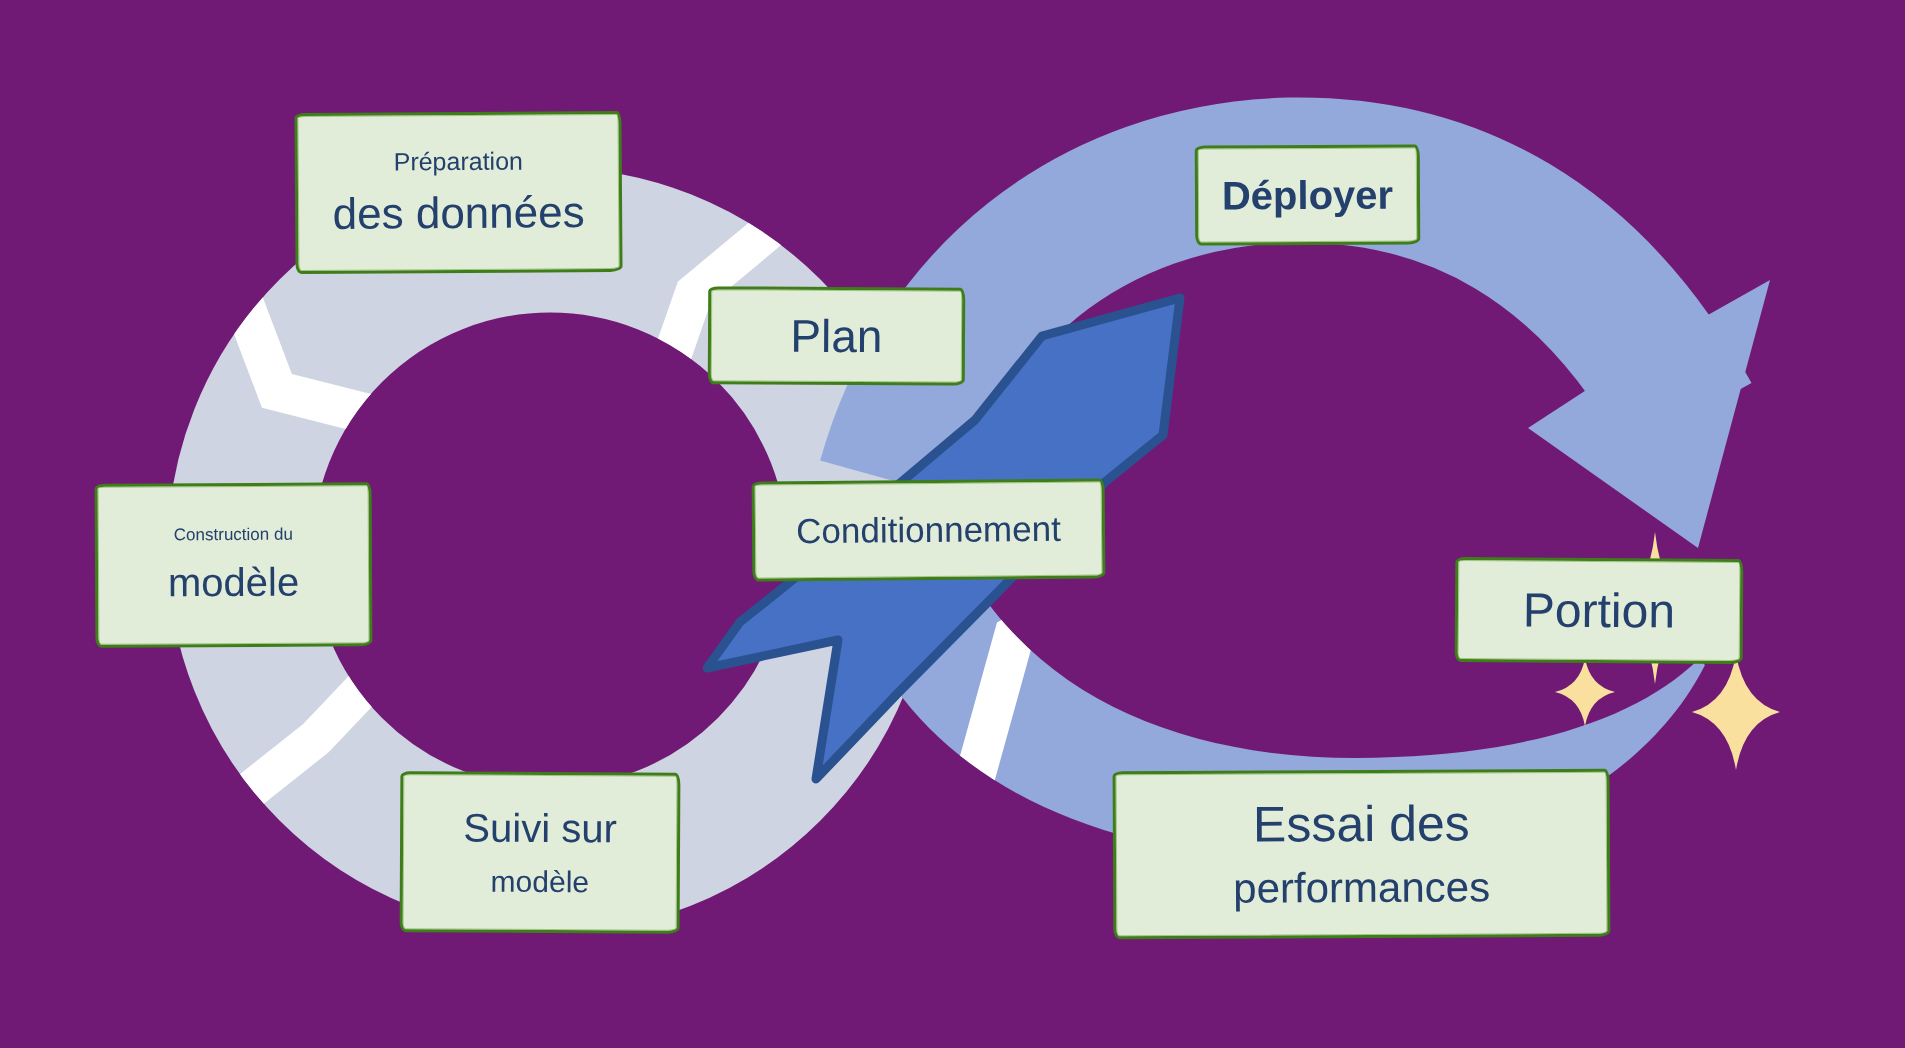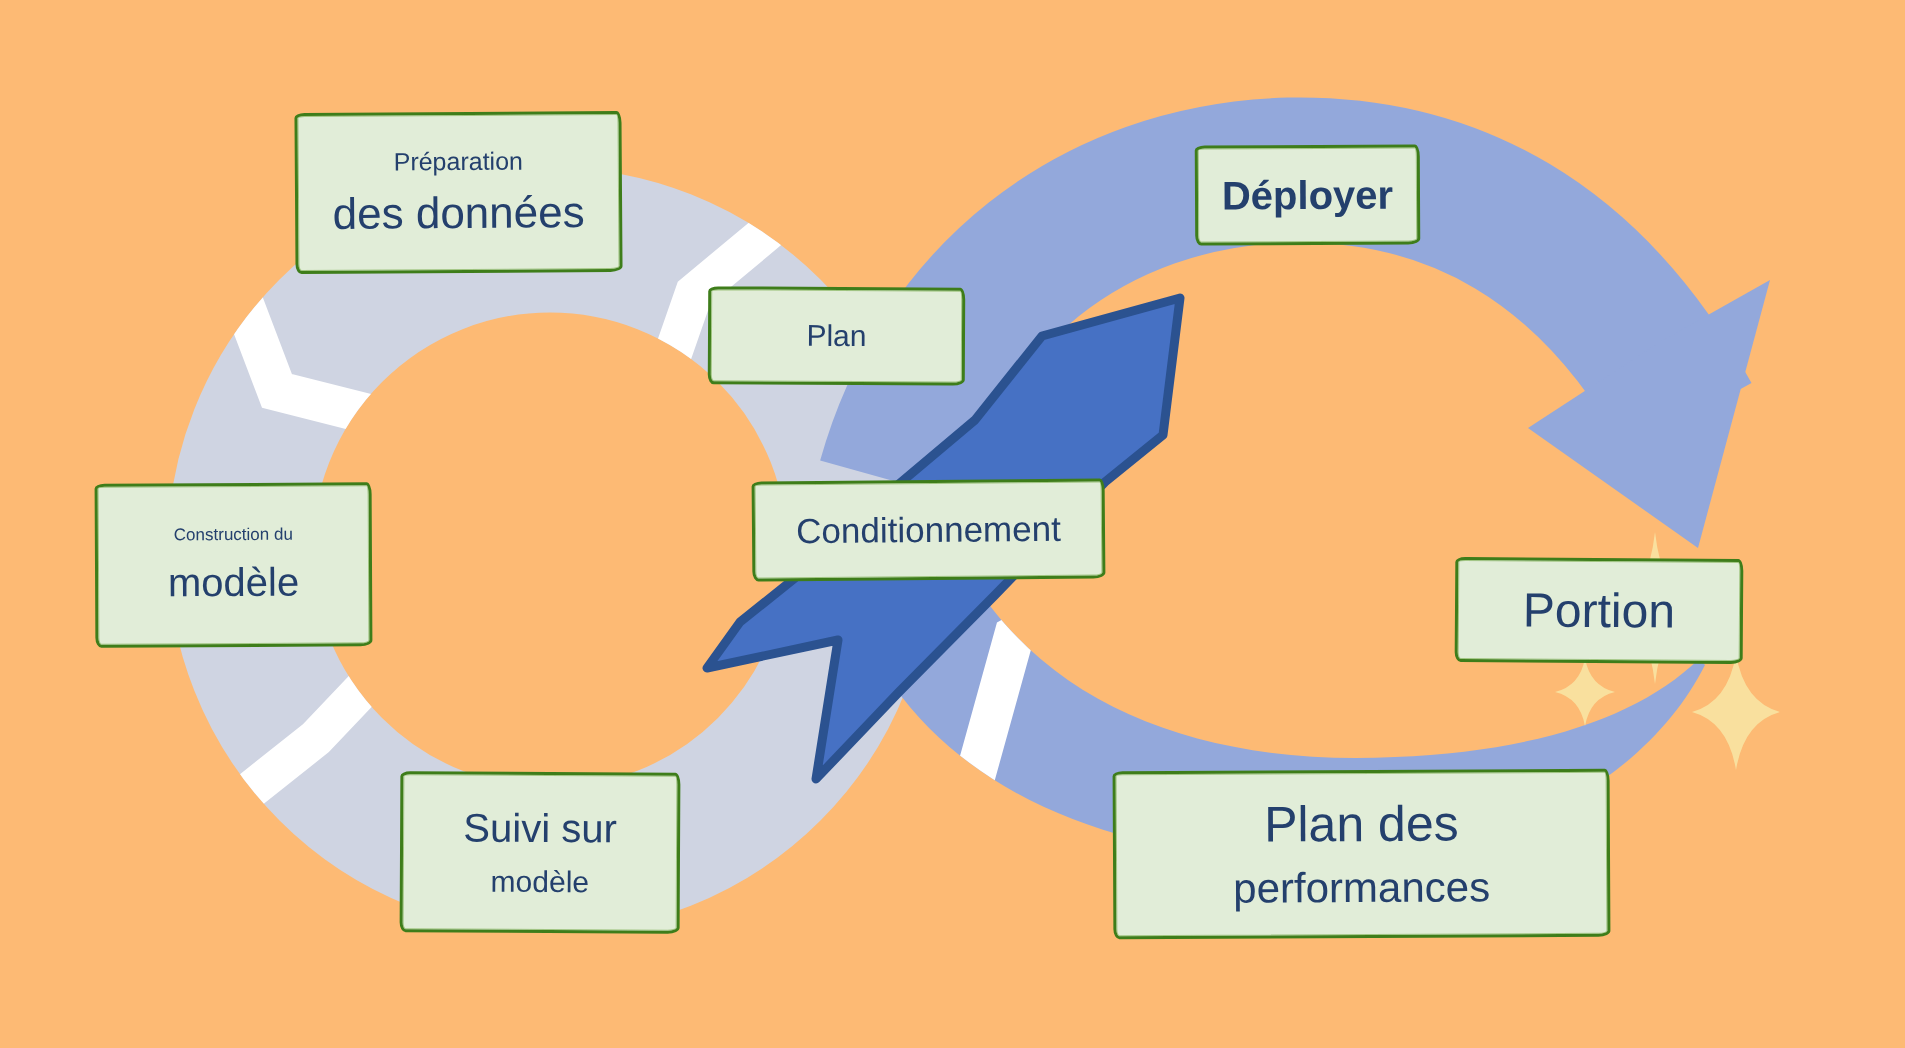--- a/index.html
+++ b/index.html
@@ -1,19 +1,19 @@
 <!DOCTYPE html>
 <html><head>
 <meta charset="utf-8">
 <style>
   html,body{margin:0;padding:0;background:#000;}
   .stage{
     position:relative;
     width:1905px;height:1048px;
-    background:#fdba74;
+    background:#701a75;
     overflow:hidden;
     font-family:"Liberation Sans","DejaVu Sans",sans-serif;
   }
   .stage svg{position:absolute;left:0;top:0;}
   .node{
     position:absolute;
     box-sizing:border-box;
     background:#e1edd8;
     border:3px solid #3e7d1a;
     border-radius:10px 5px 12px 6px / 5px 12px 6px 10px;
@@ -23,21 +23,21 @@
     align-items:center;justify-content:center;
     text-align:center;
     line-height:1.15;
   }
   .node .l1,.node .l2{white-space:nowrap;}
   
   #node-preparation{left:295px;top:112px;width:327px;height:161px;transform:rotate(-.4deg);gap:12px;}
   #node-preparation .l1{font-size:25px;font-weight:500;}
   #node-preparation .l2{font-size:44px;font-weight:500;}
   #node-plan{left:708px;top:287px;width:257px;height:98px;transform:rotate(.3deg);}
-  #node-plan .l1{font-size:30px;font-weight:500;}
+  #node-plan .l1{font-size:46px;font-weight:500;}
   #node-construction{left:95px;top:483px;width:277px;height:164px;gap:14px;transform:rotate(-.3deg);}
   #node-construction .l1{font-size:17px;font-weight:500;}
   #node-construction .l2{font-size:40px;font-weight:500;}
   #node-essai{left:400px;top:772px;width:280px;height:161px;gap:14px;transform:rotate(.3deg);}
   #node-essai .l1{font-size:40px;font-weight:500;}
   #node-essai .l2{font-size:30px;font-weight:500;}
   #node-conditionnement{left:752px;top:480px;width:353px;height:100px;transform:rotate(-.5deg);}
   #node-conditionnement .l1{font-size:35px;font-weight:500;}
   #node-deployer{left:1195px;top:145px;width:225px;height:100px;transform:rotate(-.3deg);}
   #node-deployer .l1{font-size:40px;font-weight:700;}
@@ -112,17 +112,17 @@
 
   <div class="node" id="node-deployer">
     <div class="l1">Déployer</div>
   </div>
 
   <div class="node" id="node-portion">
     <div class="l1">Portion</div>
   </div>
 
   <div class="node" id="node-suivi">
-    <div class="l1">Plan des</div>
+    <div class="l1">Essai des</div>
     <div class="l2">performances</div>
   </div>
 
 </div>
 
 </body></html>

